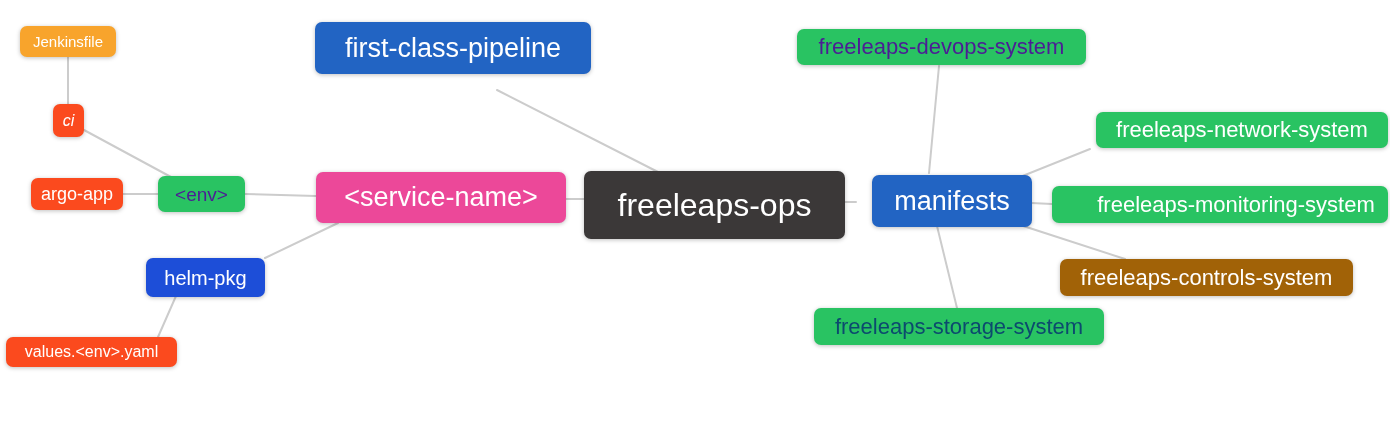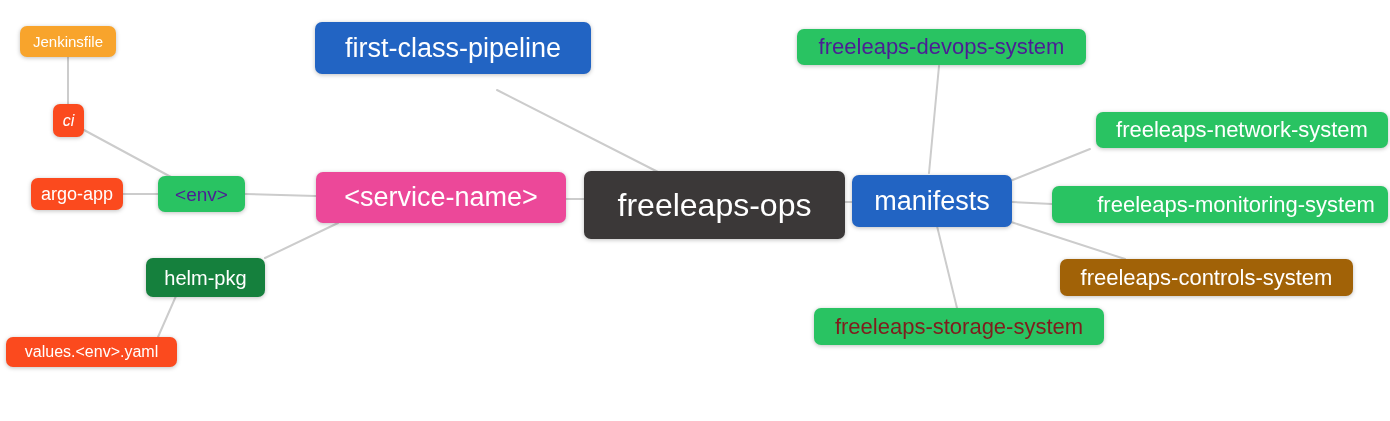--- a/index.html
+++ b/index.html
@@ -55,25 +55,25 @@
       <line x1="1010" y1="181" x2="1090" y2="149" stroke="#CCCCCC" stroke-width="2" stroke-linecap="round"></line>
       <line x1="1012" y1="202" x2="1052" y2="204" stroke="#CCCCCC" stroke-width="2" stroke-linecap="round"></line>
       <line x1="1011" y1="222" x2="1125" y2="259" stroke="#CCCCCC" stroke-width="2" stroke-linecap="round"></line>
       <line x1="937" y1="226" x2="957" y2="308" stroke="#CCCCCC" stroke-width="2" stroke-linecap="round"></line>
     </svg>
   <div>
       <div class="node" style="left: 20px; top: 26px; width: 96px; height: 31px; font-size: 15px; background: rgb(248, 164, 44); color: rgb(255, 255, 255);">Jenkinsfile</div>
       <div class="node" style="left: 53px; top: 104px; width: 31px; height: 33px; font-size: 16px; background: rgb(251, 74, 30); color: rgb(255, 255, 255); font-style: italic;">ci</div>
       <div class="node" style="left: 31px; top: 178px; width: 92px; height: 32px; font-size: 18px; background: rgb(251, 74, 30); color: rgb(255, 255, 255);">argo-app</div>
       <div class="node" style="left: 158px; top: 176px; width: 87px; height: 36px; font-size: 19px; background: rgb(41, 195, 98); color: #4c1d95;">&lt;env&gt;</div>
-      <div class="node" style="left: 146px; top: 258px; width: 119px; height: 39px; font-size: 20px; background: #15803d; color: rgb(255, 255, 255);">helm-pkg</div>
+      <div class="node" style="left: 146px; top: 258px; width: 119px; height: 39px; font-size: 20px; background: #1d4ed8; color: rgb(255, 255, 255);">helm-pkg</div>
       <div class="node" style="left: 6px; top: 337px; width: 171px; height: 30px; font-size: 16px; background: rgb(251, 74, 30); color: rgb(255, 255, 255);">values.&lt;env&gt;.yaml</div>
       <div class="node" style="left: 315px; top: 22px; width: 276px; height: 52px; font-size: 27px; background: rgb(34, 100, 195); color: rgb(255, 255, 255);">first-class-pipeline</div>
       <div class="node" style="left: 316px; top: 172px; width: 250px; height: 51px; font-size: 27px; background: #ec4899; color: rgb(255, 255, 255);">&lt;service-name&gt;</div>
       <div class="node" style="left: 584px; top: 171px; width: 261px; height: 68px; font-size: 32px; background: rgb(59, 56, 56); color: rgb(255, 255, 255);">freeleaps-ops</div>
-      <div class="node" style="left: 852px; top: 175px; width: 160px; height: 52px; font-size: 27px; background: rgb(34, 100, 195); color: rgb(255, 255, 255);">manifests</div>
+      <div class="node" style="left: 872px; top: 175px; width: 160px; height: 52px; font-size: 27px; background: rgb(34, 100, 195); color: rgb(255, 255, 255);">manifests</div>
       <div class="node" style="left: 797px; top: 29px; width: 289px; height: 36px; font-size: 22px; background: rgb(41, 195, 98); color: #4c1d95;">freeleaps-devops-system</div>
       <div class="node" style="left: 1056px; top: 112px; width: 292px; height: 36px; font-size: 22px; background: rgb(41, 195, 98); color: rgb(255, 255, 255); margin-left: 40px;">freeleaps-network-system</div>
       <div class="node" style="left: 1052px; top: 186px; width: 336px; height: 37px; font-size: 22px; background: rgb(41, 195, 98); color: rgb(255, 255, 255); padding-left: 32px;">freeleaps-monitoring-system</div>
       <div class="node" style="left: 1060px; top: 259px; width: 293px; height: 37px; font-size: 22px; background: #a16207; color: rgb(255, 255, 255);">freeleaps-controls-system</div>
-      <div class="node" style="left: 814px; top: 308px; width: 290px; height: 37px; font-size: 22px; background: rgb(41, 195, 98); color: #7f1d1d;">freeleaps-storage-system</div>
+      <div class="node" style="left: 814px; top: 308px; width: 290px; height: 37px; font-size: 22px; background: rgb(41, 195, 98); color: #0c4a6e;">freeleaps-storage-system</div>
     </div>
 </div>
 
 </body></html>

